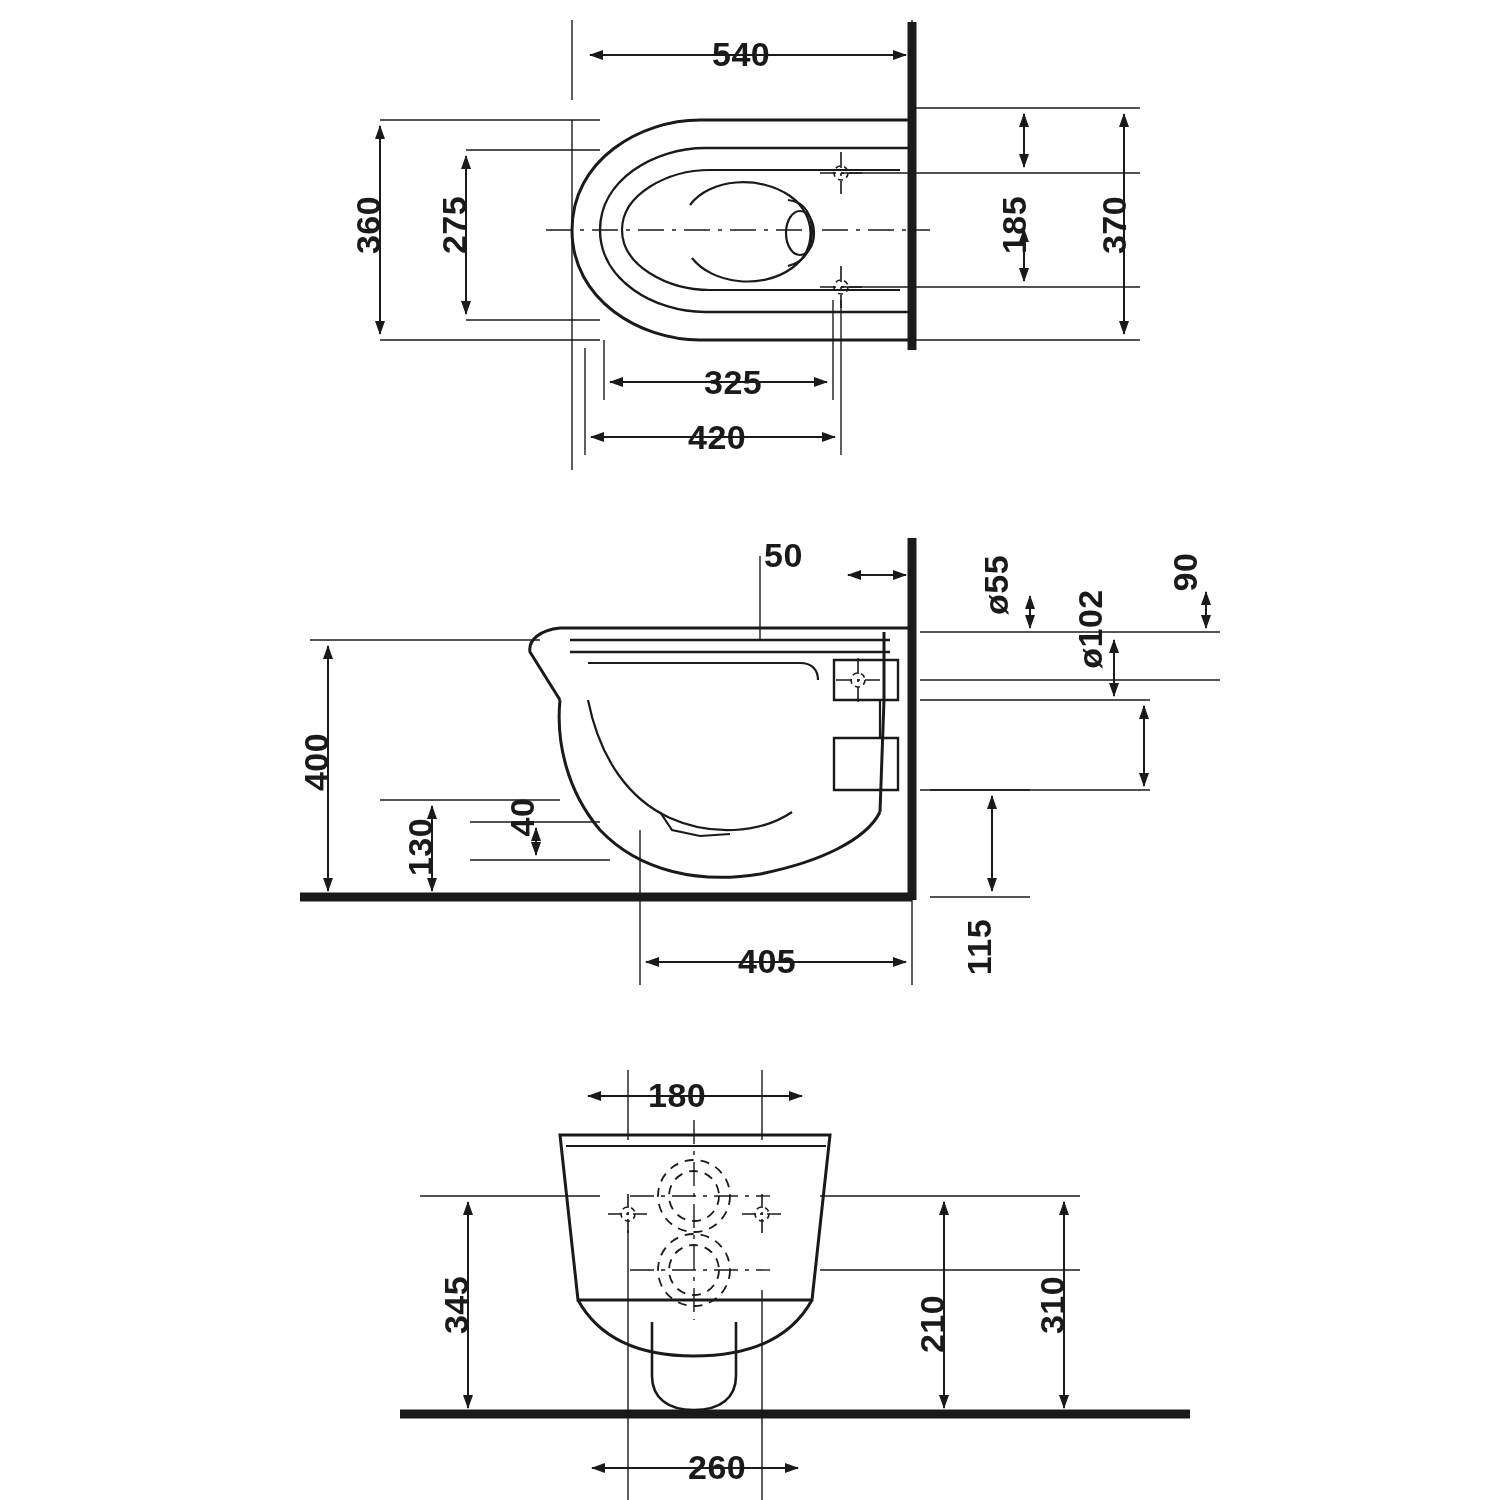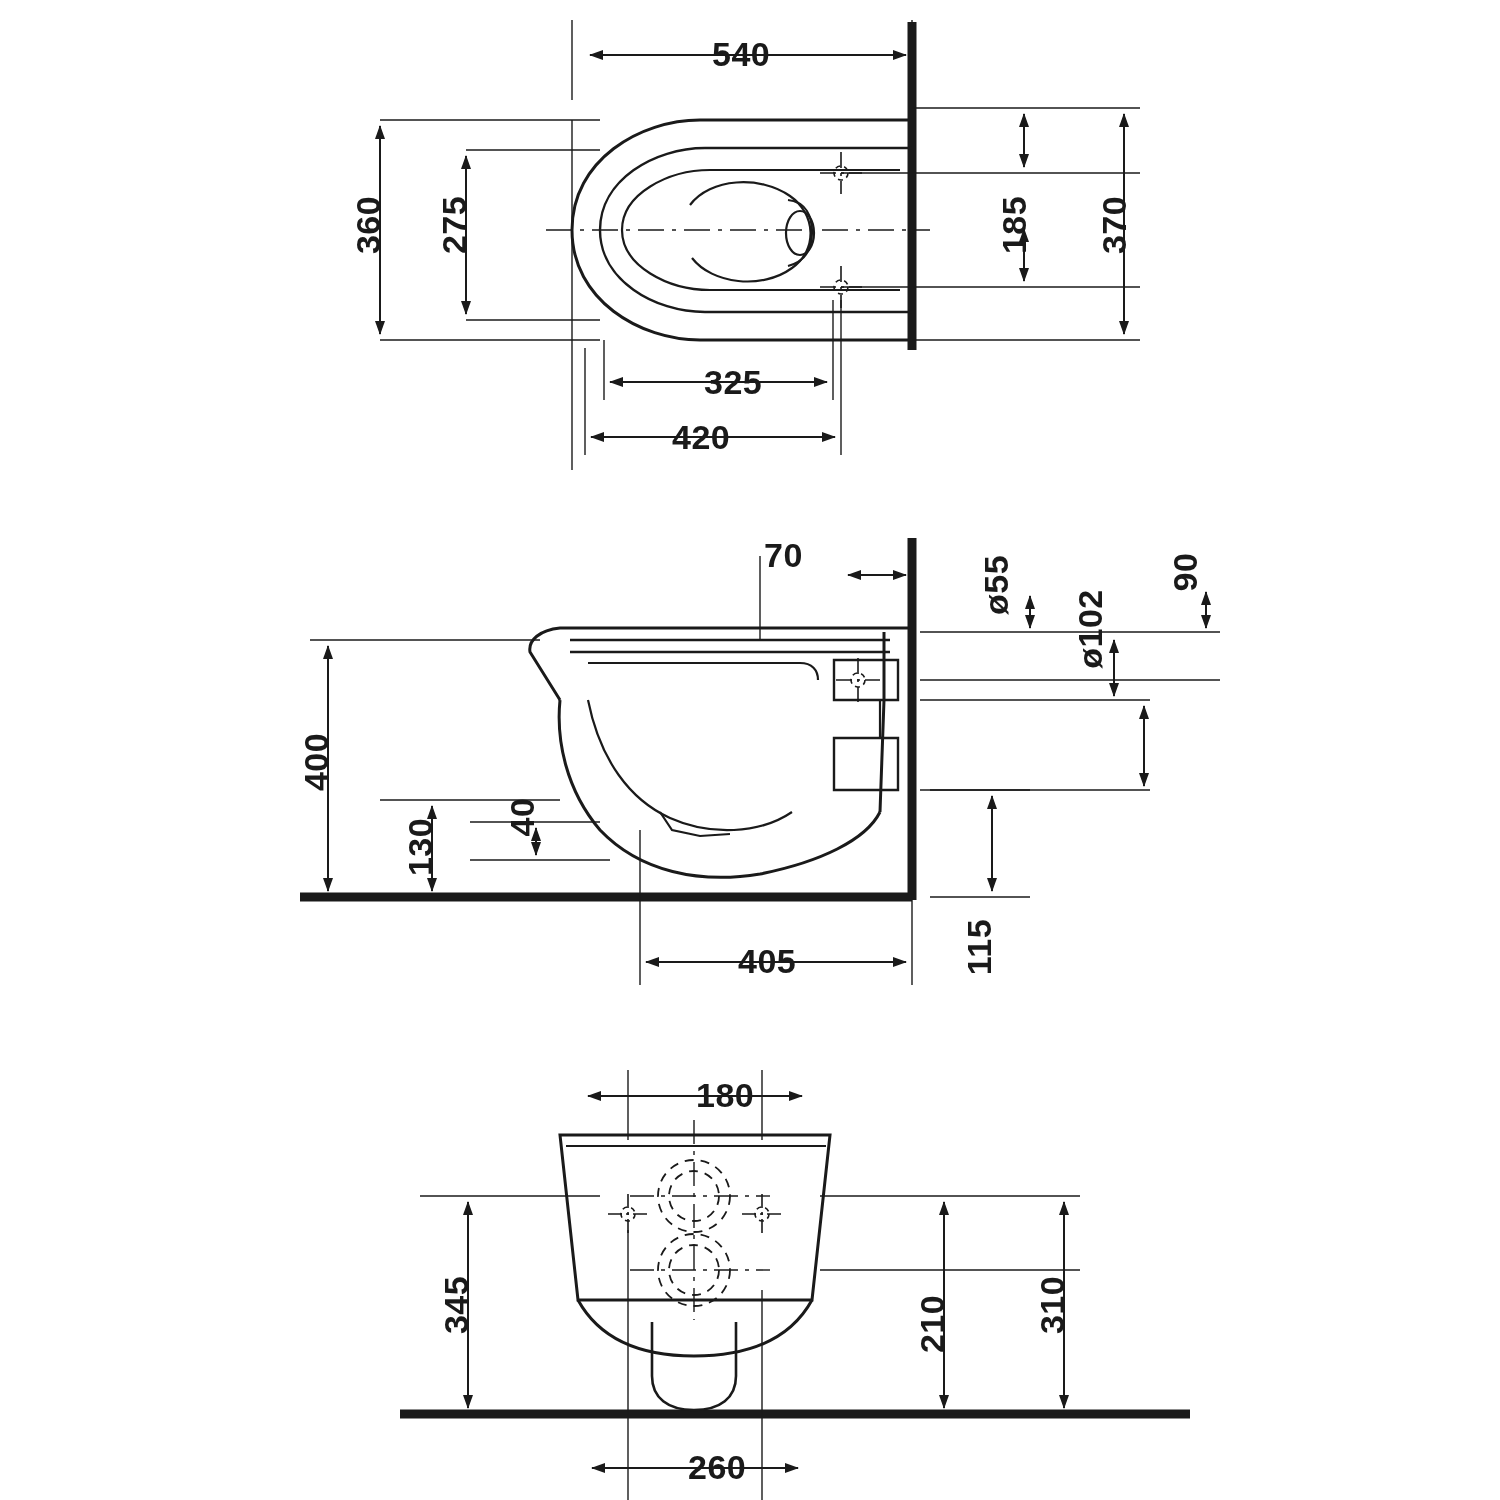--- a/index.html
+++ b/index.html
@@ -222,31 +222,31 @@
       </g>
     </g>
   </svg>
 
   <div class="dimtext h" style="left:712px; top:37px;">540</div>
   <div class="dimtext v rot" style="left:339px; top:208px;">360</div>
   <div class="dimtext v rot" style="left:425px; top:208px;">275</div>
   <div class="dimtext v rot" style="left:985px; top:208px;">185</div>
   <div class="dimtext v rot" style="left:1085px; top:208px;">370</div>
   <div class="dimtext h" style="left:704px; top:365px;">325</div>
-  <div class="dimtext h" style="left:672px; top:420px;">420</div>
-
-  <div class="dimtext h" style="left:764px; top:538px;">70</div>
+  <div class="dimtext h" style="left:688px; top:420px;">420</div>
+
+  <div class="dimtext h" style="left:764px; top:538px;">50</div>
   <div class="dimtext v rot" style="left:966px; top:568px;">ø55</div>
   <div class="dimtext v rot" style="left:1050px; top:612px;">ø102</div>
   <div class="dimtext v rot" style="left:1166px; top:555px;">90</div>
   <div class="dimtext v rot" style="left:287px; top:745px;">400</div>
   <div class="dimtext v rot" style="left:391px; top:830px;">130</div>
   <div class="dimtext v rot" style="left:503px; top:800px;">40</div>
   <div class="dimtext h" style="left:738px; top:944px;">405</div>
   <div class="dimtext v rot" style="left:951px; top:930px;">115</div>
 
-  <div class="dimtext h" style="left:648px; top:1078px;margin-left:48px;">180</div>
+  <div class="dimtext h" style="left:648px; top:1078px;">180</div>
   <div class="dimtext v rot" style="left:427px; top:1288px;">345</div>
   <div class="dimtext v rot" style="left:903px; top:1307px;">210</div>
   <div class="dimtext v rot" style="left:1023px; top:1288px;">310</div>
   <div class="dimtext h" style="left:688px; top:1450px;">260</div>
 
 </div>
 
 </body></html>

